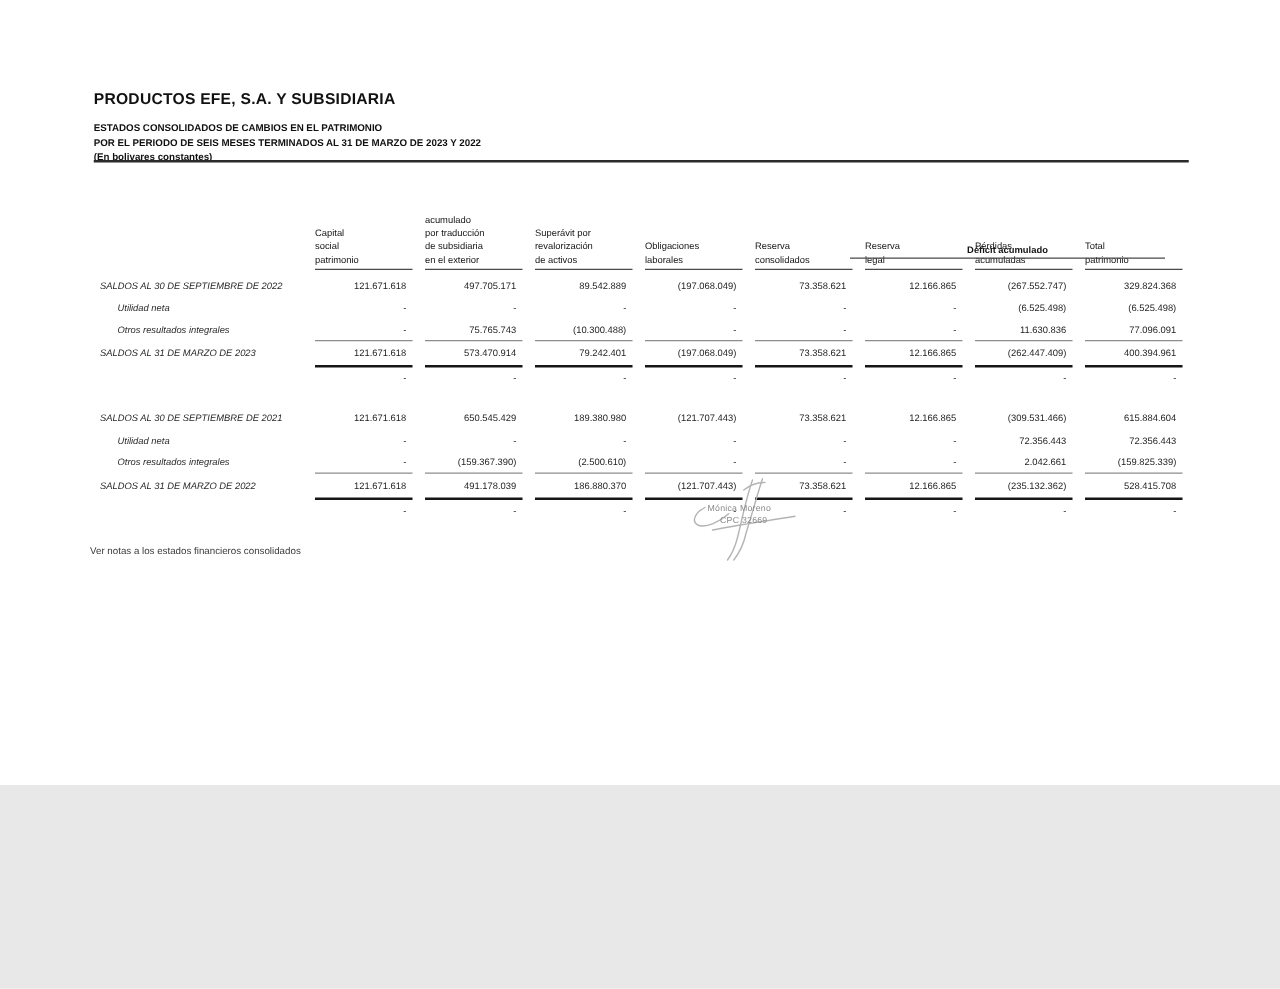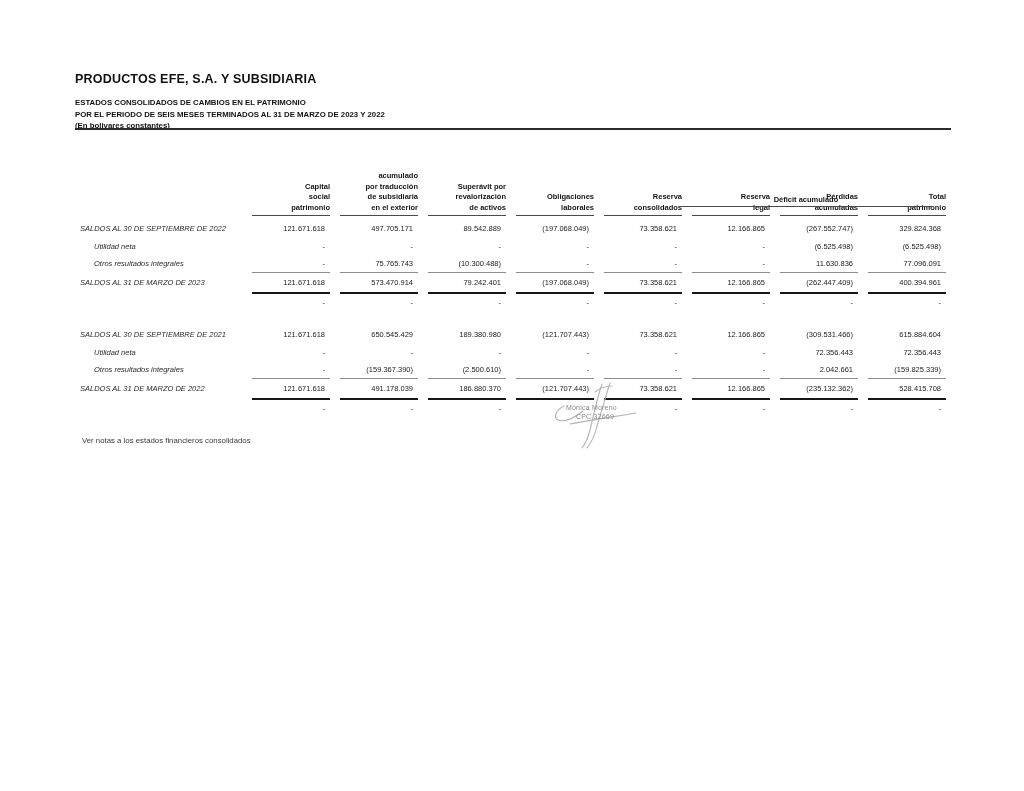--- a/index.html
+++ b/index.html
@@ -1,39 +1,39 @@
 <!DOCTYPE html>
 <html><head>
 <meta charset="utf-8">
 <style>
   html,body{margin:0;padding:0;background:#e8e8e8;}
   .page{
     position:relative;
-    width:1024px;height:791px;
+    width:1024px;height:628px;
     background:#ffffff;
     font-family:"Liberation Sans","DejaVu Sans",sans-serif;
     color:#1f1f1f;
     overflow:hidden;
     margin:0 auto;
   }
   
   .doc-header{position:absolute;left:75px;top:72px;}
   .company{font-size:12.5px;font-weight:bold;letter-spacing:.2px;color:#111;margin:0 0 11px 0;}
   .subtitle{font-size:7.8px;font-weight:bold;color:#111;line-height:11.5px;}
   .top-rule{position:absolute;left:75px;top:128px;width:876px;height:2px;background:#2b2b2b;}
   
   .fin-table{position:absolute;left:75px;top:160px;width:876px;font-size:7.5px;}
   .thead{
     position:relative;display:grid;
     grid-template-columns:172px repeat(8,88px);
     height:56px;align-items:end;
   }
   .th{
     margin:0 5px;border-bottom:1px solid #4a4a4a;padding-bottom:2px;
-    text-align:right;font-weight:bold;line-height:10.5px;color:#141414;
+    text-align:left;font-weight:normal;line-height:10.5px;color:#141414;
   }
   .th-spacer{border:none;}
   .group-header{
     position:absolute;left:605px;width:252px;bottom:9px;
     border-bottom:1px solid #4a4a4a;text-align:center;
     font-weight:bold;padding-bottom:1px;line-height:10.5px;color:#141414;
   }
   .tbody{padding-top:3px;}
   .tr{display:grid;grid-template-columns:172px repeat(8,88px);}
   .td{margin:0 5px;text-align:right;padding-right:5px;color:#222;}
@@ -46,21 +46,21 @@
   .tr.total .td{line-height:19px;}
   .tr.total .td.num{border-bottom:2.5px solid #161616;}
   .tr.spacer .td{line-height:18px;}
   .tr.gap{margin-top:13px;}
   
   .signature{position:absolute;left:540px;top:382px;width:140px;height:68px;}
   .signature svg{position:absolute;left:0;top:0;}
   .sig-name{position:absolute;left:26px;top:22px;font-size:7px;color:#8a8a8a;letter-spacing:.2px;}
   .sig-license{position:absolute;left:36px;top:31px;font-size:7px;color:#8a8a8a;letter-spacing:.2px;}
   
-  .footer-note{position:absolute;left:82px;top:436px;font-size:7.8px;color:#3a3a3a;}
+  .footer-note{position:absolute;left:72px;top:436px;font-size:7.8px;color:#3a3a3a;}
 </style>
 </head>
 <body>
 
 <div class="page">
 
   <div class="doc-header">
     <h1 class="company">PRODUCTOS EFE, S.A. Y SUBSIDIARIA</h1>
     <div class="subtitle">ESTADOS CONSOLIDADOS DE CAMBIOS EN EL PATRIMONIO</div>
     <div class="subtitle">POR EL PERIODO DE SEIS MESES TERMINADOS AL 31 DE MARZO DE 2023 Y 2022</div>

